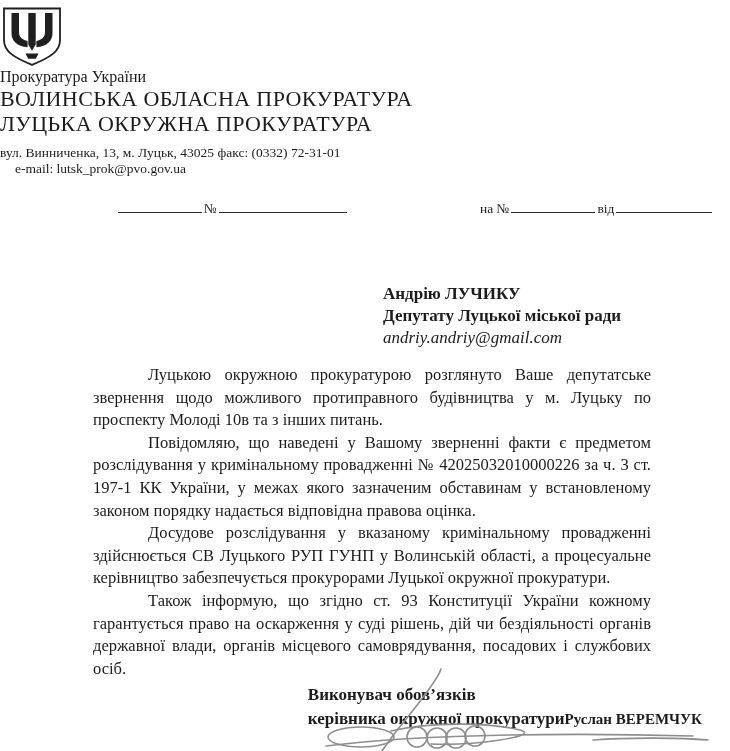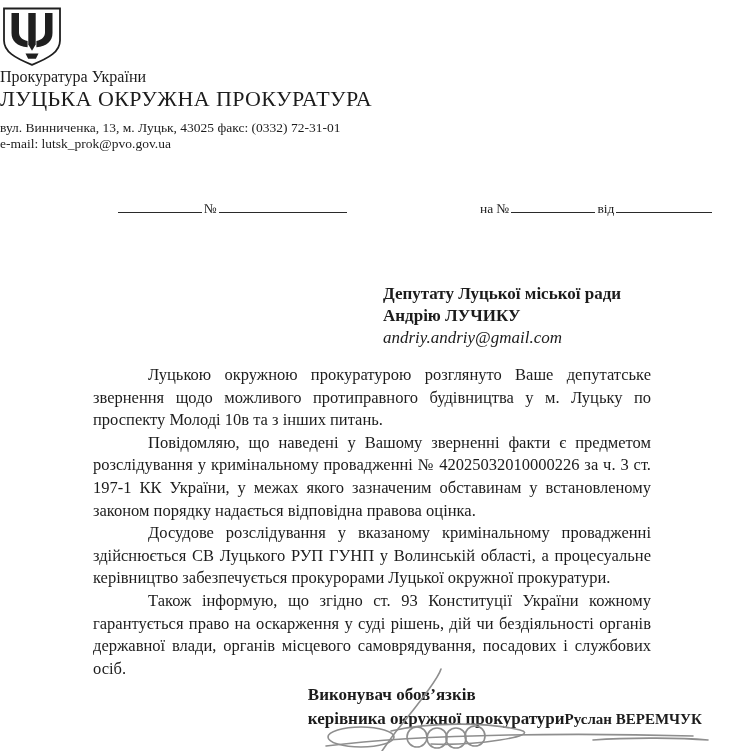--- a/index.html
+++ b/index.html
@@ -12,21 +12,21 @@
     color: #1c1c1c;
   }
   .page { position: absolute; inset: 0; }
 
   
   .letterhead { position: absolute; top: 6px; left: 0; width: 100%; text-align: left; }
   .emblem-wrap { line-height: 0; }
   .org-parent { font-size: 16px; margin-top: 1px; }
   .org-title { font-size: 22px; letter-spacing: 0.4px; line-height: 25px; }
   .org-addr  { font-size: 13.5px; line-height: 16px; margin-top: 9px; }
-  .org-email { font-size: 13.5px; line-height: 15px; }
+  .org-email { font-size: 13.5px; line-height: 15px; padding-left: 15px; }
 
   
   .refline { position: absolute; top: 198px; left: 0; width: 100%; height: 22px; font-size: 13.5px; }
   .ref-left  { position: absolute; left: 118px; top: 0; white-space: nowrap; }
   .ref-right { position: absolute; left: 478px; top: 0; white-space: nowrap; }
   .blank { display: inline-block; border-bottom: 1.3px solid #2a2a2a; height: 14px; vertical-align: baseline; }
   .b1 { width: 84px; }  .b2 { width: 128px; }
   .b3 { width: 84px; }  .b4 { width: 96px; }
   .ref-label { padding: 0 2px; }
 
@@ -58,33 +58,34 @@
         <path d="M4 2.5 H60 V34.5 C60 45.5 49.5 51.8 32 58.8 C14.5 51.8 4 45.5 4 34.5 Z" fill="#ffffff" stroke="#1f1f1f" stroke-width="1.8"></path>
         <g fill="#1f1f1f">
           <path d="M11.5 7 h7.5 v19.5 c0 4.5 3.2 7.4 8.6 8.4 v6.4 c-10.6 -1 -16.1 -6.2 -16.1 -14.3 Z"></path>
           <path d="M45 7 h7.5 v20 c0 8.1 -5.5 13.3 -16.1 14.3 v-6.4 c5.4 -1 8.6 -3.9 8.6 -8.4 Z"></path>
           <path d="M28.3 7 h7.4 v31.5 l-3.7 6.2 l-3.7 -6.2 Z"></path>
           <path d="M25.5 47.5 h13 l-2.6 5.2 h-7.8 Z"></path>
         </g>
       </svg>
     </div>
     <div class="org-parent">Прокуратура України</div>
+    <div class="org-title">ВОЛИНСЬКА ОБЛАСНА ПРОКУРАТУРА</div>
     <div class="org-title">ЛУЦЬКА ОКРУЖНА ПРОКУРАТУРА</div>
     <div class="org-addr">вул. Винниченка, 13, м. Луцьк, 43025  факс: (0332) 72-31-01</div>
     <div class="org-email">e-mail: lutsk_prok@pvo.gov.ua</div>
   </div>
 
   <div class="refline">
     <span class="ref-left"><span class="blank b1"></span><span class="ref-label">№</span><span class="blank b2"></span></span>
     <span class="ref-right"><span class="ref-label">на №</span><span class="blank b3"></span><span class="ref-label">від</span><span class="blank b4"></span></span>
   </div>
 
   <div class="addressee">
+    <div class="bold">Андрію ЛУЧИКУ</div>
     <div class="bold">Депутату Луцької міської ради</div>
-    <div class="bold">Андрію ЛУЧИКУ</div>
     <div class="email">andriy.andriy@gmail.com</div>
   </div>
 
   <div class="body-text">
     <p>Луцькою окружною прокуратурою розглянуто Ваше депутатське звернення щодо можливого протиправного будівництва у м. Луцьку по проспекту Молоді 10в та з інших питань.</p>
     <p>Повідомляю, що наведені у Вашому зверненні факти є предметом розслідування у кримінальному провадженні № 42025032010000226 за ч. 3 ст. 197-1 КК України, у межах якого зазначеним обставинам у встановленому законом порядку надається відповідна правова оцінка.</p>
     <p>Досудове розслідування у вказаному кримінальному провадженні здійснюється СВ Луцького РУП ГУНП у Волинській області, а процесуальне керівництво забезпечується прокурорами Луцької окружної прокуратури.</p>
     <p>Також інформую, що згідно ст. 93 Конституції України кожному гарантується право на оскарження у суді рішень, дій чи бездіяльності органів державної влади, органів місцевого самоврядування, посадових і службових осіб.</p>
   </div>
 

